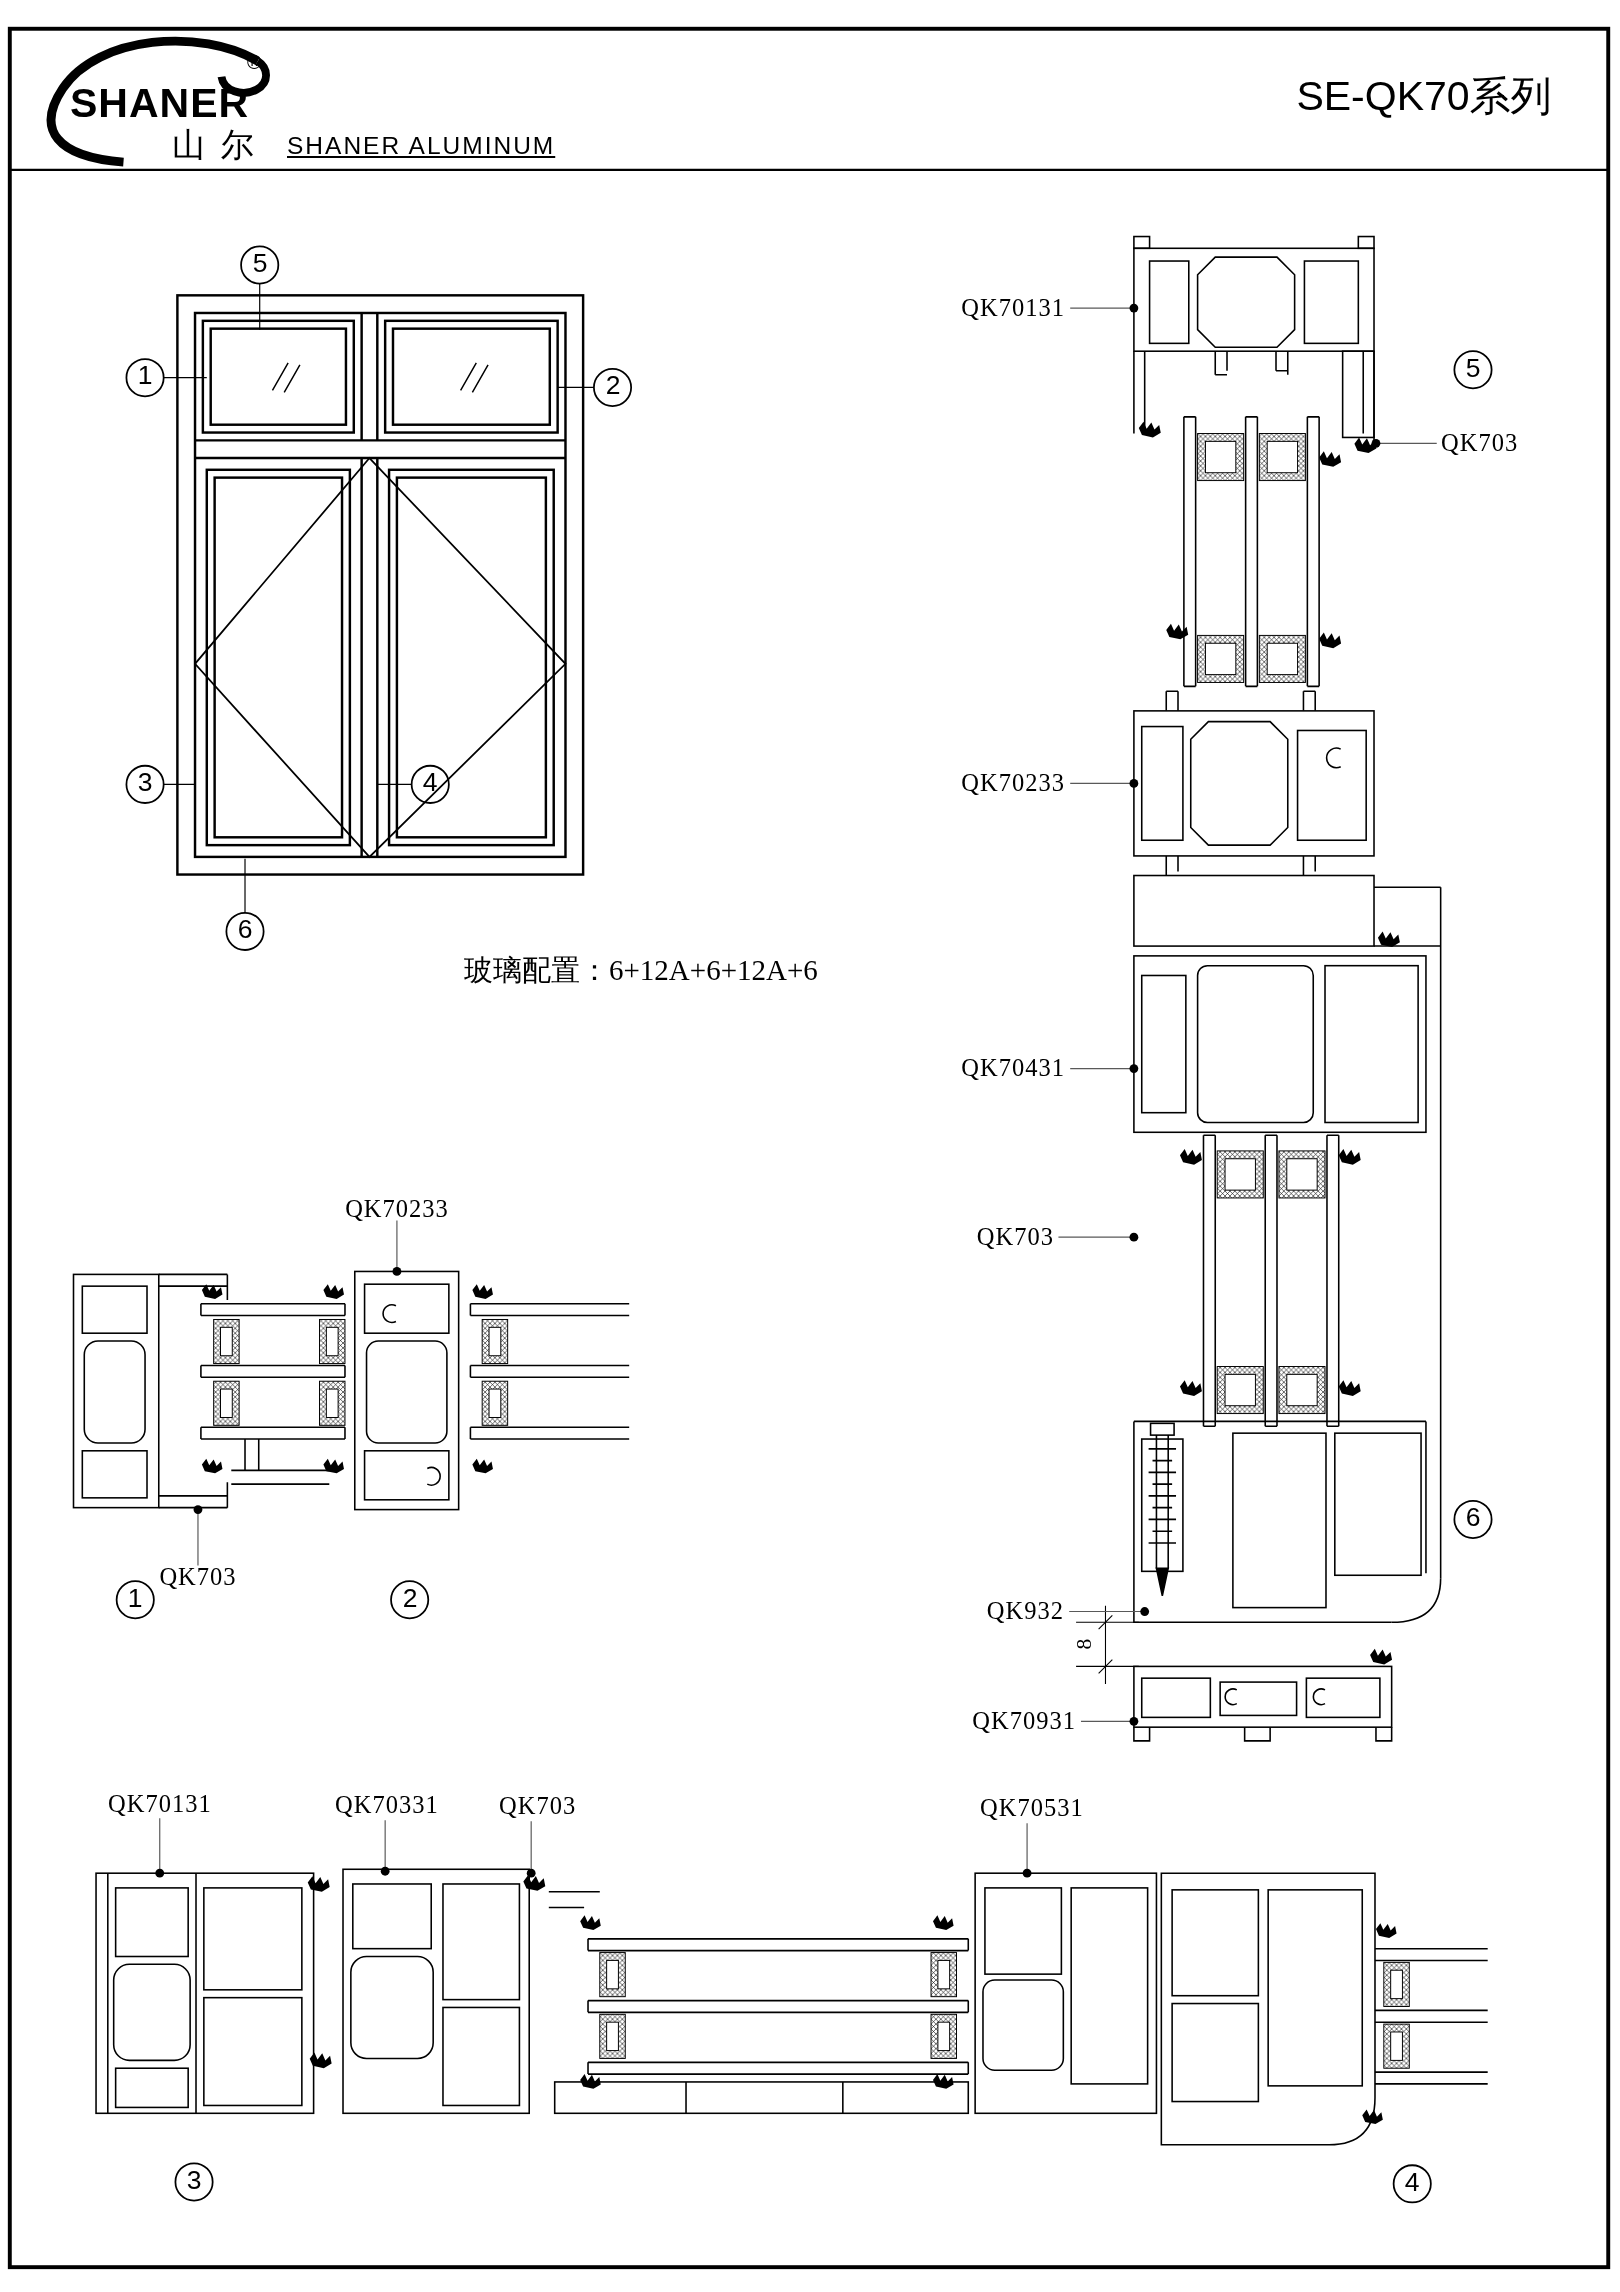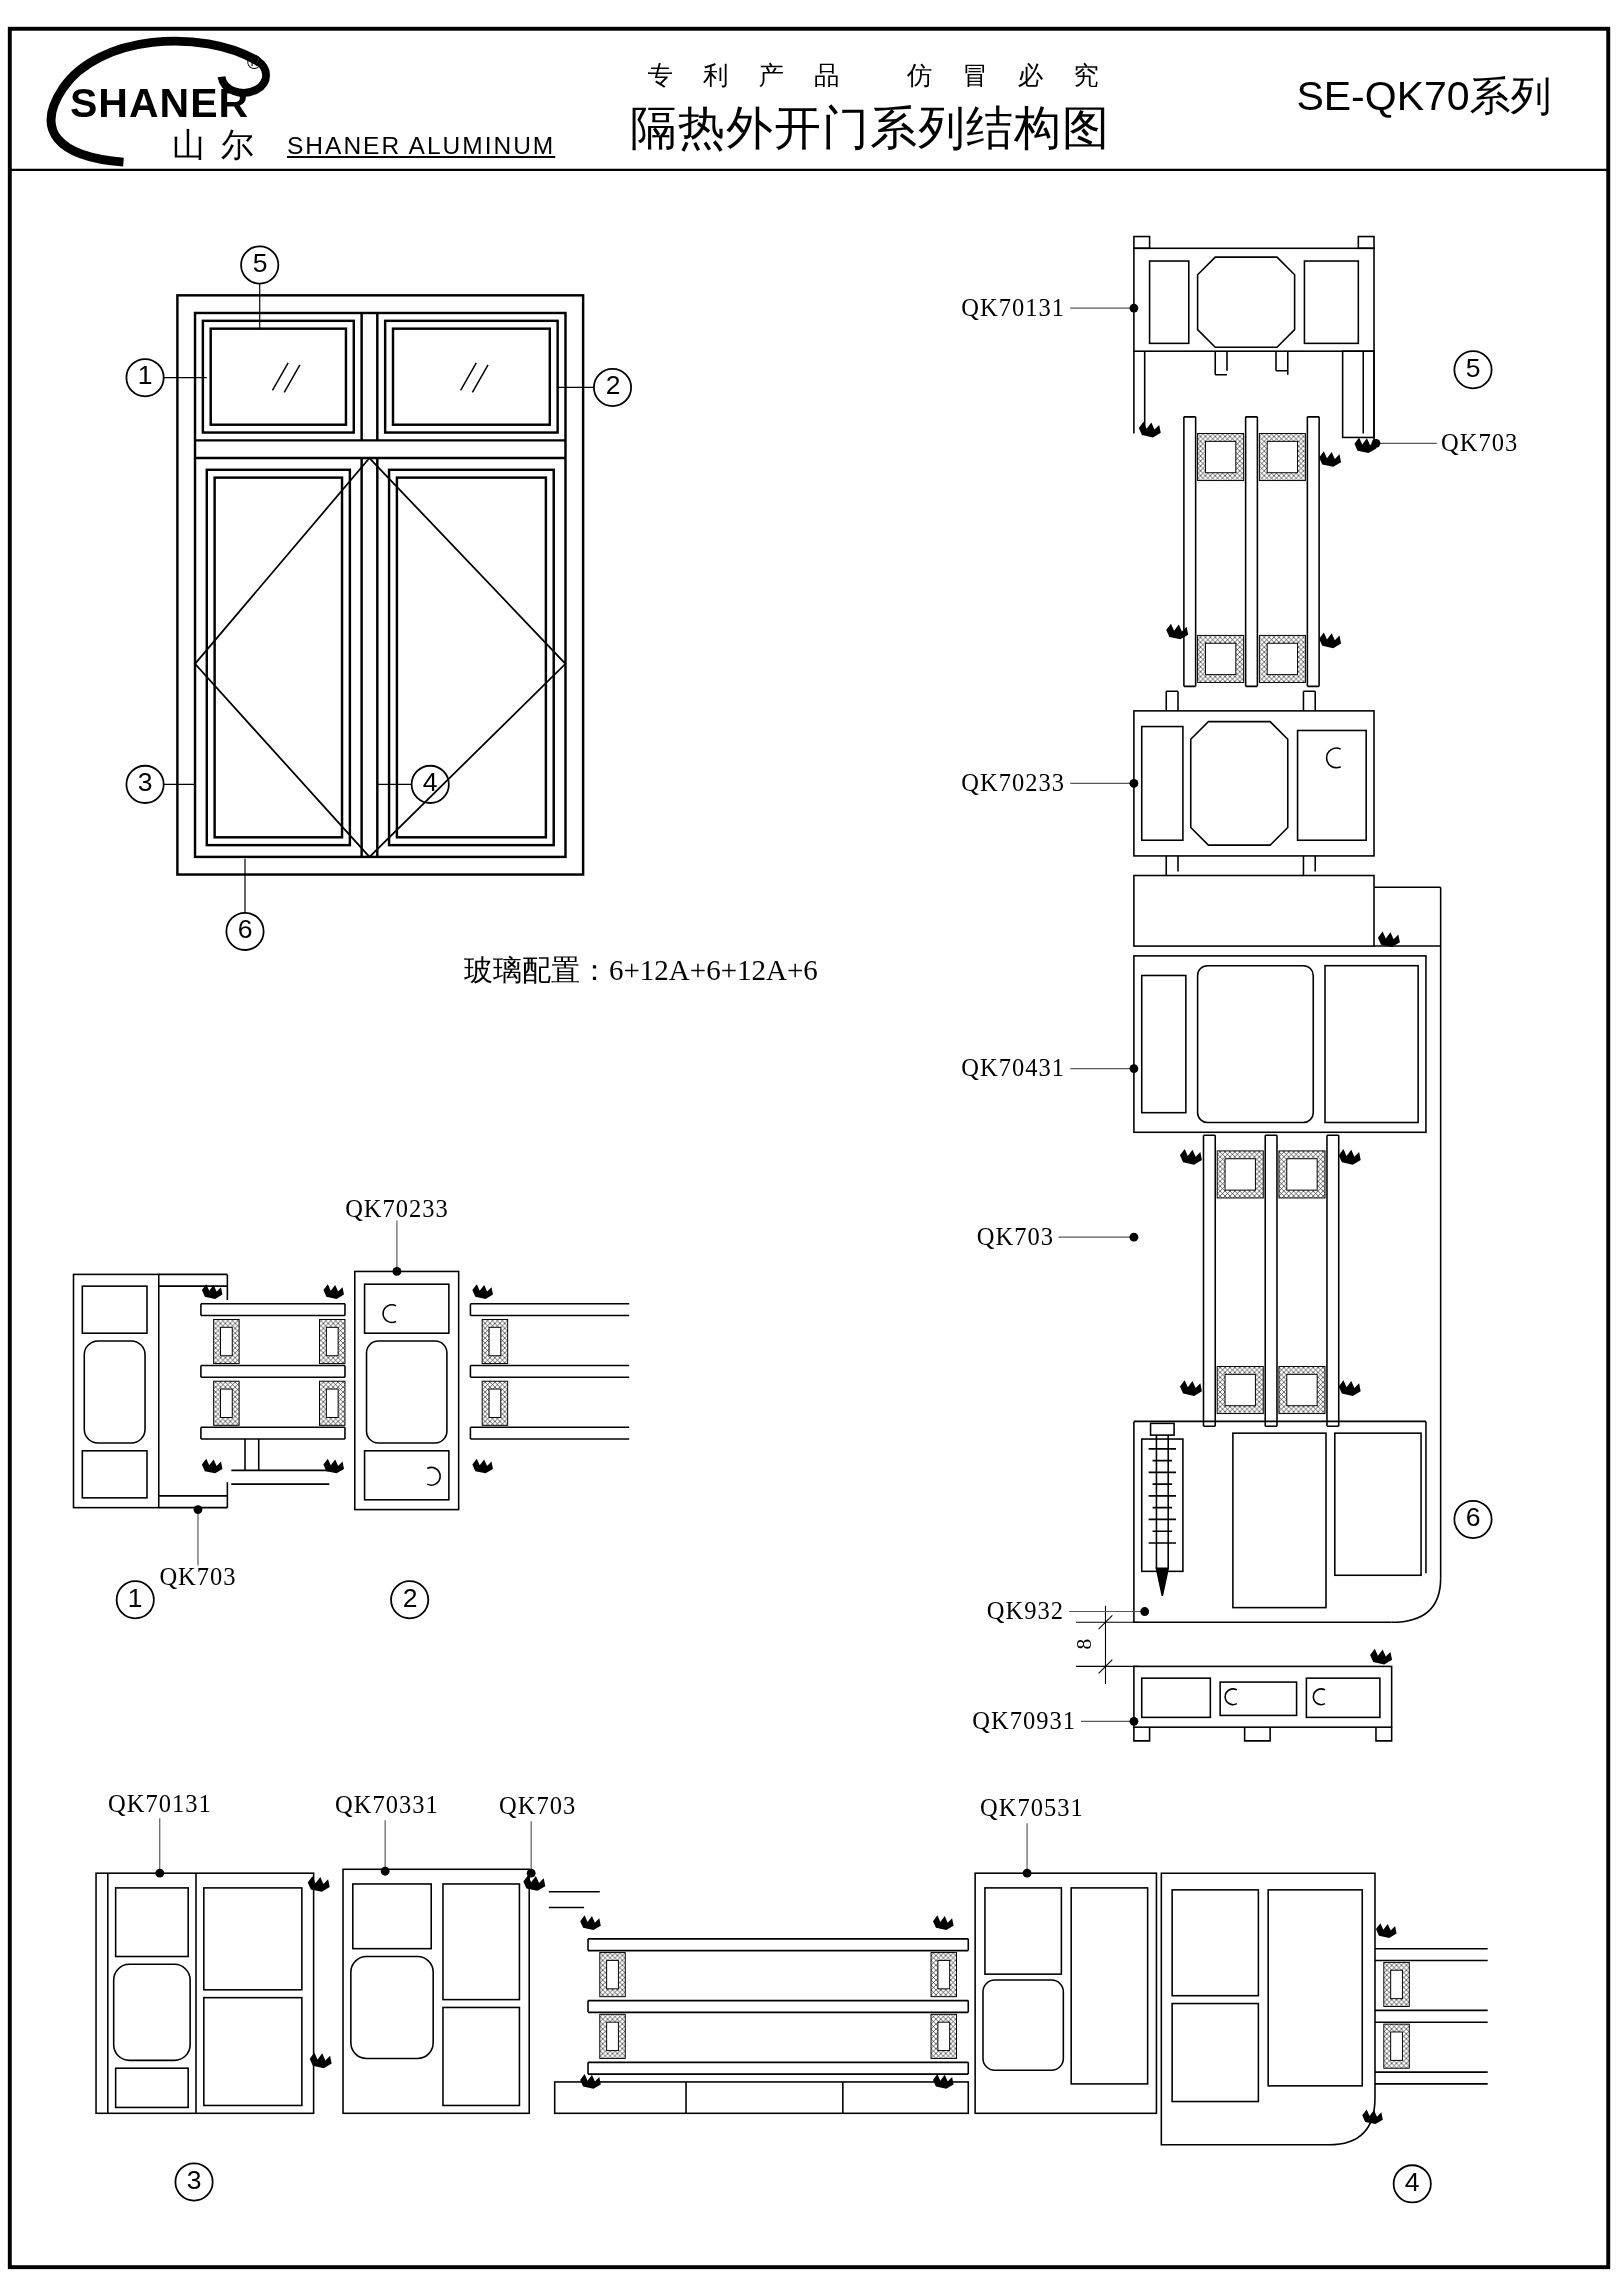--- a/index.html
+++ b/index.html
@@ -317,22 +317,20 @@
         <circle cx="418" cy="1632" r="19"></circle>
       <circle cx="198" cy="2226" r="19"></circle>
         <circle cx="1441" cy="2228" r="19"></circle>
     </g>
   </svg>
 
   <div class="t logo-shaner" style="left:70px;top:80px;">SHANER</div>
   <div class="t logo-reg" style="left:247px;top:51px;">®</div>
   <div class="t logo-cn" style="left:172px;top:123px;">山尔</div>
   <div class="t company" style="left:287px;top:132px;text-decoration:underline;">SHANER ALUMINUM</div>
-  <div class="t patent" style="left:879px;top:75px;">专 利 产 品　 仿 冒 必 究</div>
-  <div class="t title" style="left:870px;top:128px;">隔热外开门系列结构图</div>
   <div class="t series" style="left:1424px;top:96px;">SE-QK70系列</div>
 
   <div class="t glasscfg" style="left:464px;top:951px;">玻璃配置：6+12A+6+12A+6</div>
 
   <div class="t lab r" style="left:1065px;top:308px;">QK70131</div>
   <div class="t lab l" style="left:1441px;top:443px;">QK703</div>
   <div class="t lab r" style="left:1065px;top:783px;">QK70233</div>
   <div class="t lab r" style="left:1065px;top:1068px;">QK70431</div>
   <div class="t lab r" style="left:1054px;top:1237px;">QK703</div>
   <div class="t lab r" style="left:1064px;top:1611px;">QK932</div>

